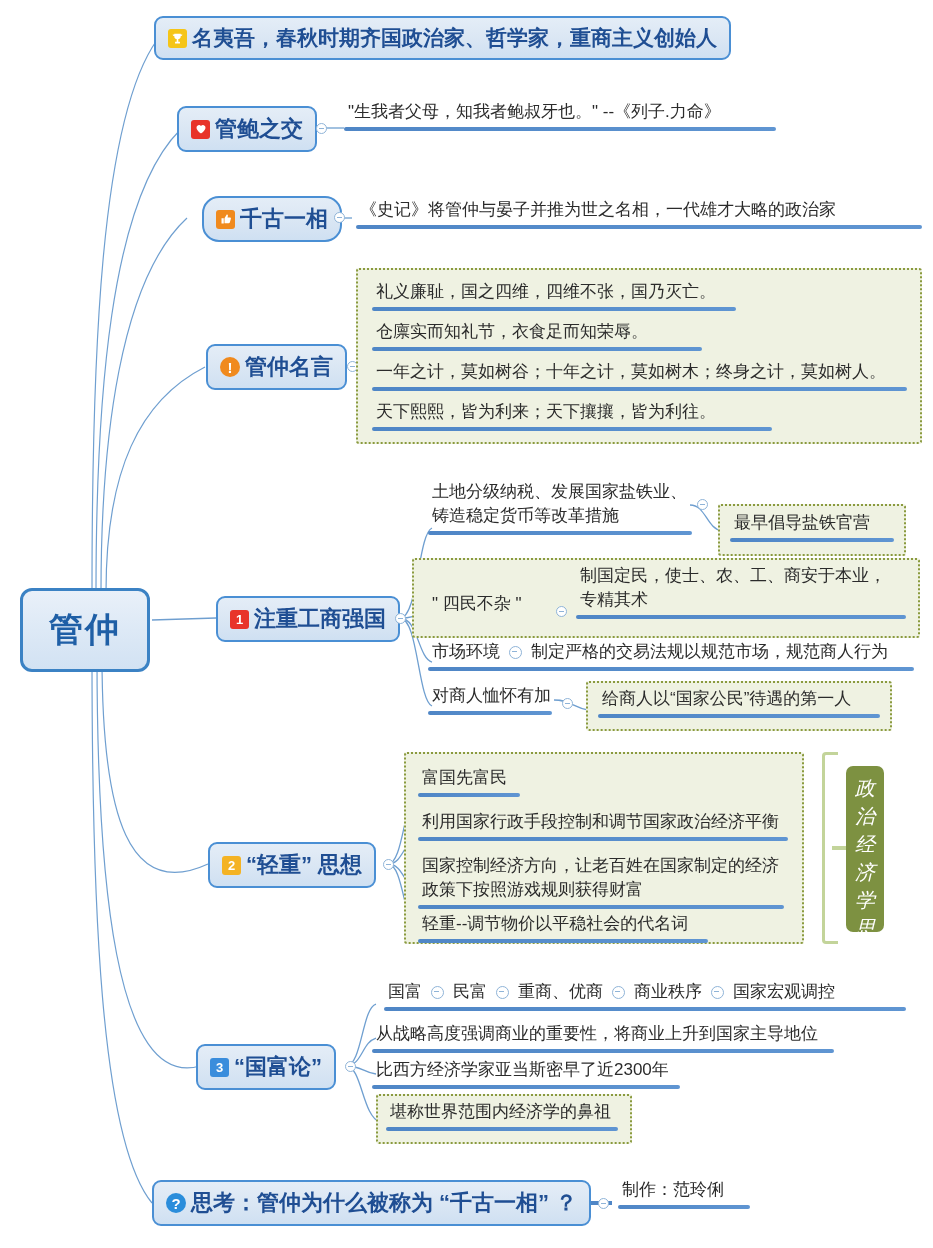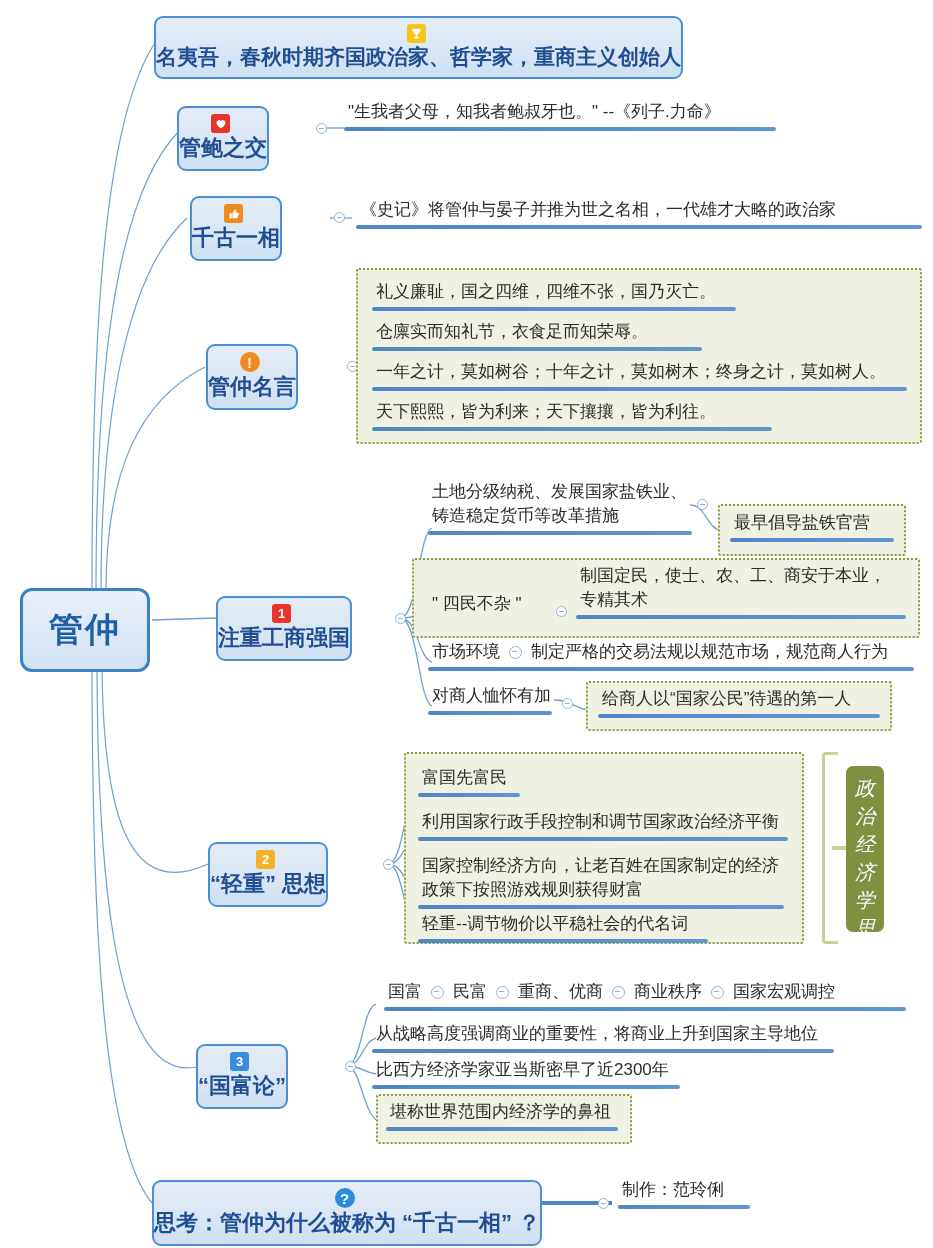--- a/index.html
+++ b/index.html
@@ -5,21 +5,21 @@
   html,body{margin:0;padding:0;background:#ffffff;}
   body{width:933px;height:1248px;position:relative;overflow:hidden;
        font-family:"Liberation Sans","DejaVu Sans",sans-serif;}
   #canvas{position:absolute;left:0;top:0;width:933px;height:1248px;}
   svg.links{position:absolute;left:0;top:0;width:933px;height:1248px;pointer-events:none;}
 
   
   .node{position:absolute;box-sizing:border-box;display:flex;align-items:center;}
   .box{border:2px solid #4a8fd4;border-radius:9px;
        background:linear-gradient(to bottom,#e4edf7 0%,#dbe7f4 48%,#cfe0f2 100%);
-       padding:6px 0;color:#1f4e93;white-space:nowrap;flex-direction:column;}
+       padding:6px 12px;color:#1f4e93;white-space:nowrap;}
   .root{border:3px solid #3b82c4;border-radius:12px;
         background:linear-gradient(to bottom,#e9f0f9 0%,#dde9f6 50%,#d2e2f3 100%);
         color:#1f5fa6;font-weight:bold;font-size:34px;letter-spacing:2px;
         padding:16px 26px;}
   .lvl1{font-size:22px;font-weight:bold;}
   .topbar{font-size:21px;font-weight:bold;}
   .qbox{font-size:22px;font-weight:bold;}
 
   
   .ic{display:inline-flex;align-items:center;justify-content:center;
@@ -139,21 +139,21 @@
         </svg>
     </span>
     <span>管鲍之交</span>
   </div>
   <div class="hnd" style="left:316px;top:123px;"></div>
   <div class="leaf" style="left:344px;top:100px;width:432px;">
     <span class="txt">"生我者父母，知我者鲍叔牙也。" --《列子.力命》</span>
     <span class="ul"></span>
   </div>
 
-  <div class="node box lvl1" style="left:190px;top:196px;">
+  <div class="node box lvl1" style="left:202px;top:196px;border-radius:17px;">
     <span class="ic sq ic-orange">
       <svg width="12" height="12" viewBox="0 0 16 16">
           <path fill="#fff" d="M6 7l3-5c1.2 0 1.8.9 1.5 2L10 6h3.2c1 0 1.6.9 1.3 1.8l-1.3 4.4c-.2.8-.9 1.3-1.7 1.3H6V7zM2 7h3v7H2z"></path>
         </svg>
     </span>
     <span>千古一相</span>
   </div>
   <div class="hnd" style="left:334px;top:212px;"></div>
   <div class="leaf" style="left:356px;top:190px;width:566px;margin-top:8px;">
     <span class="txt">《史记》将管仲与晏子并推为世之名相，一代雄才大略的政治家</span>

